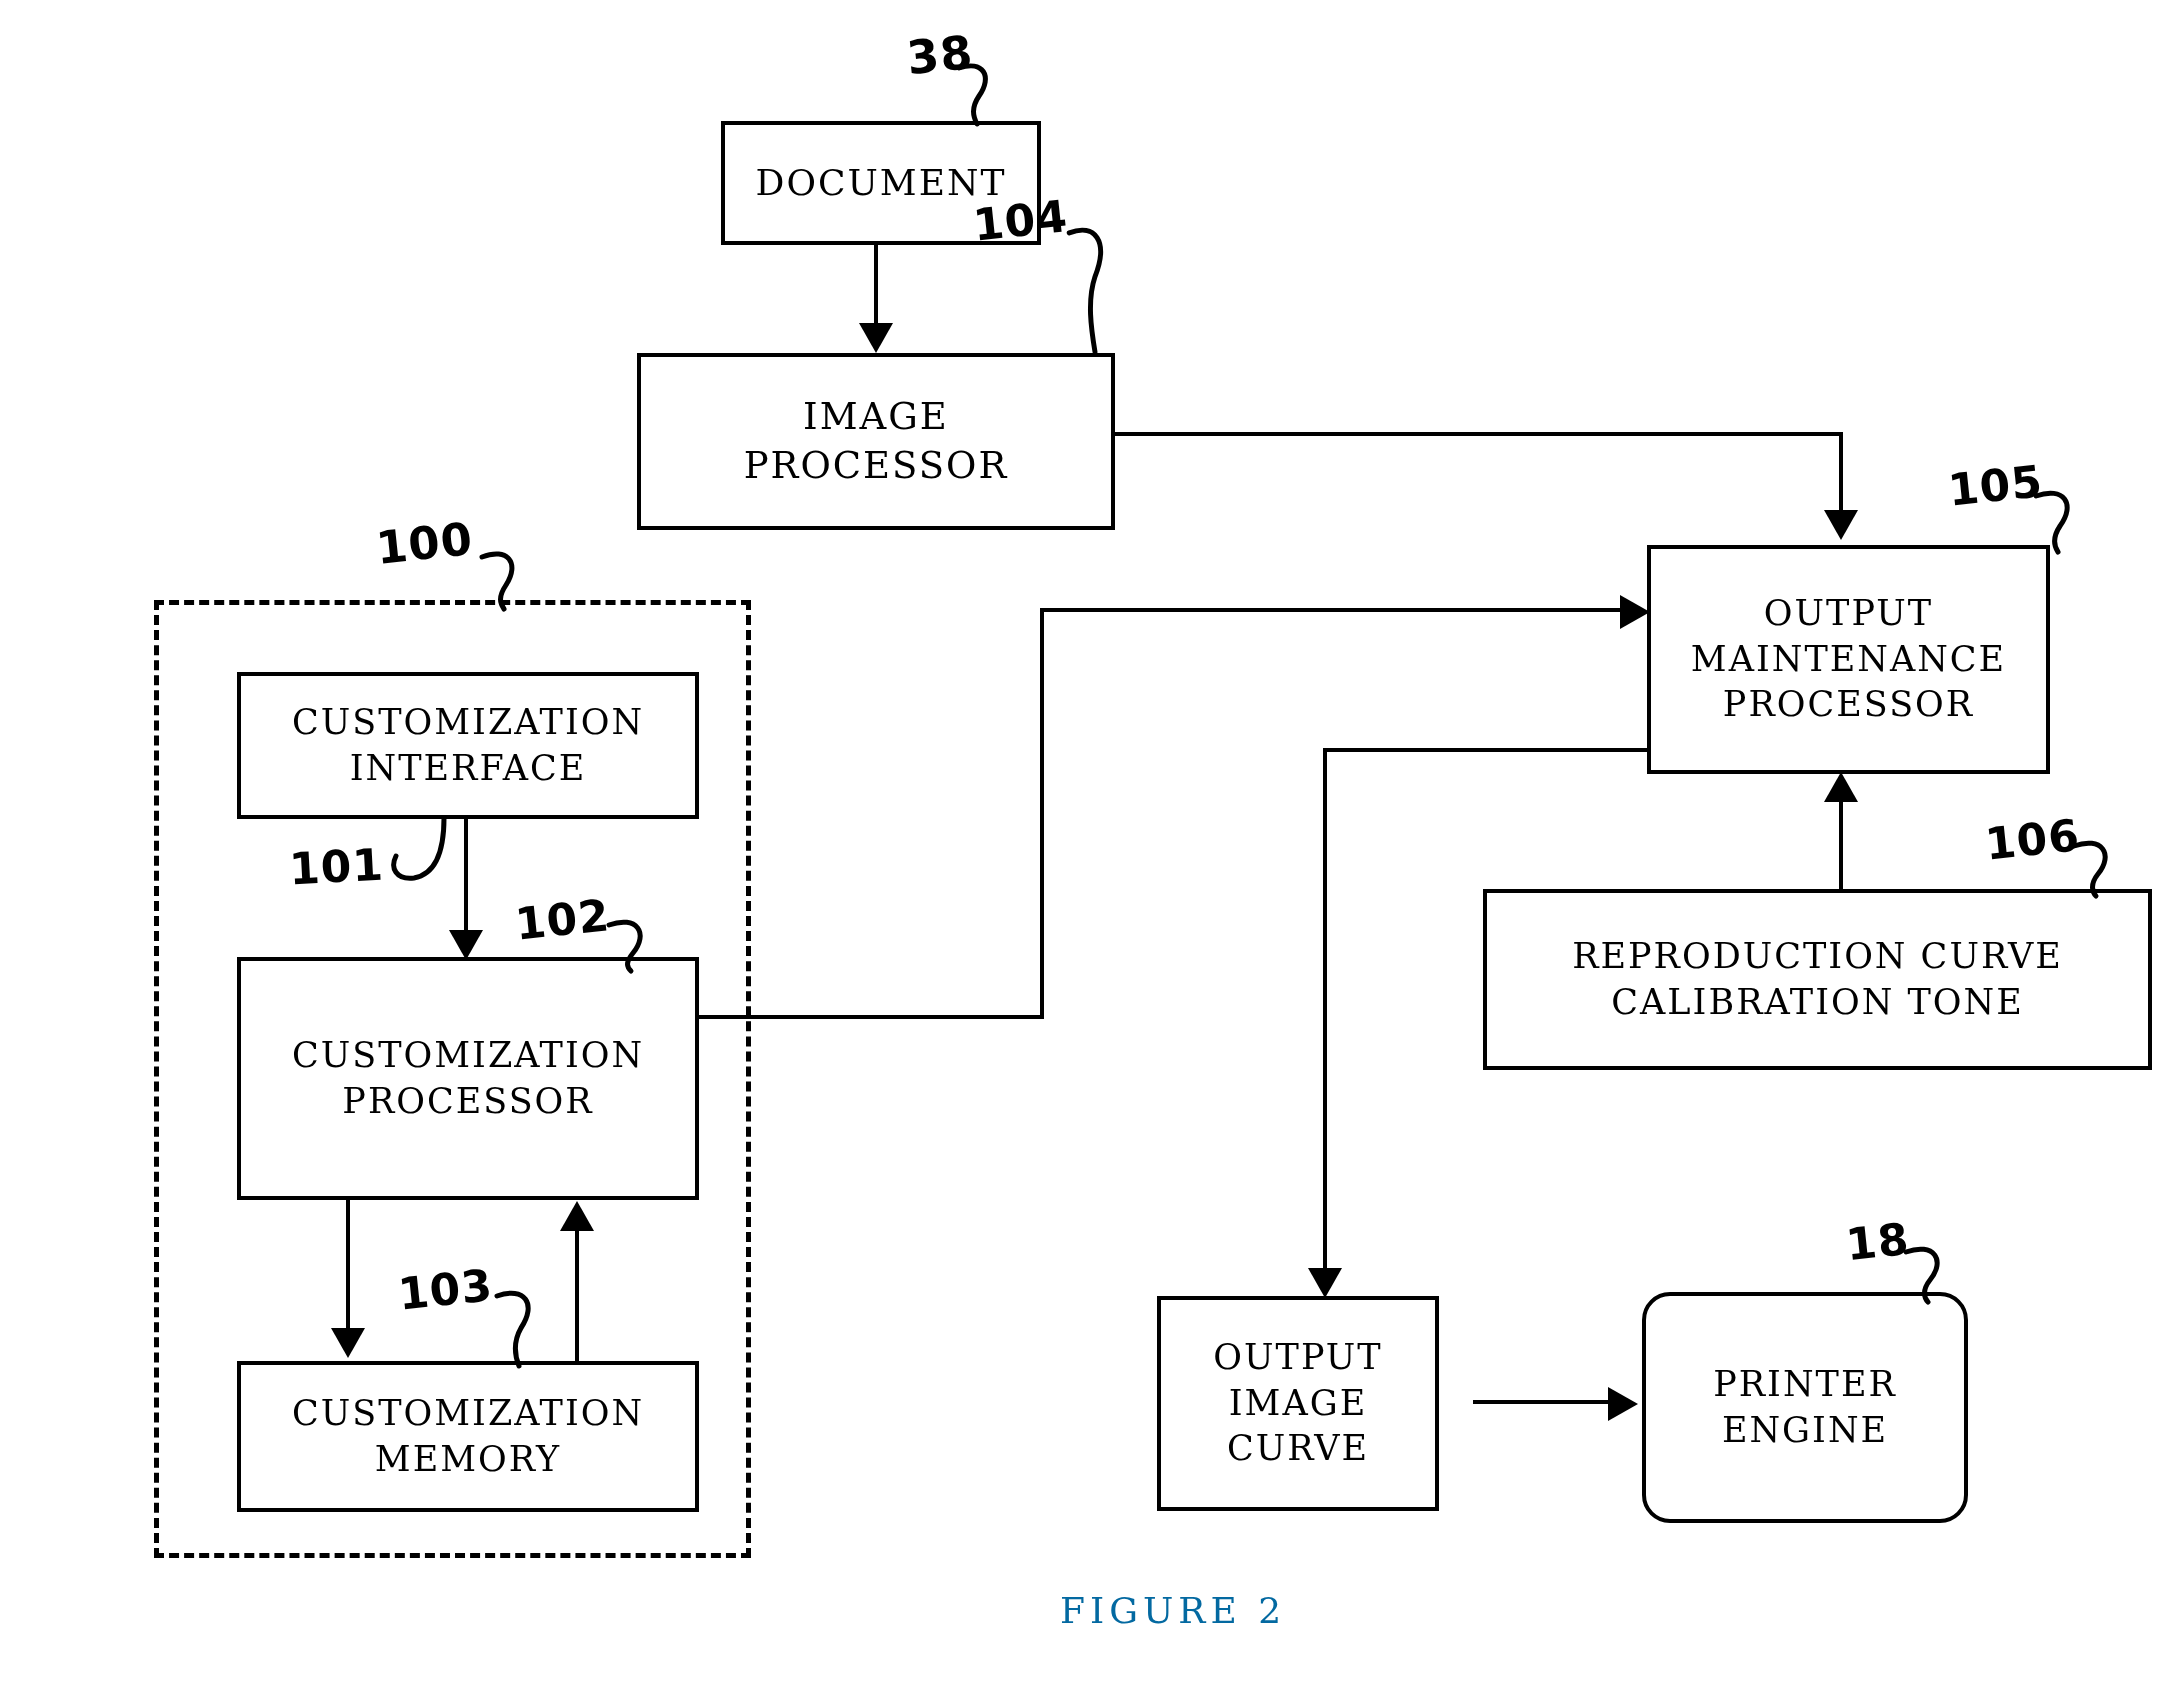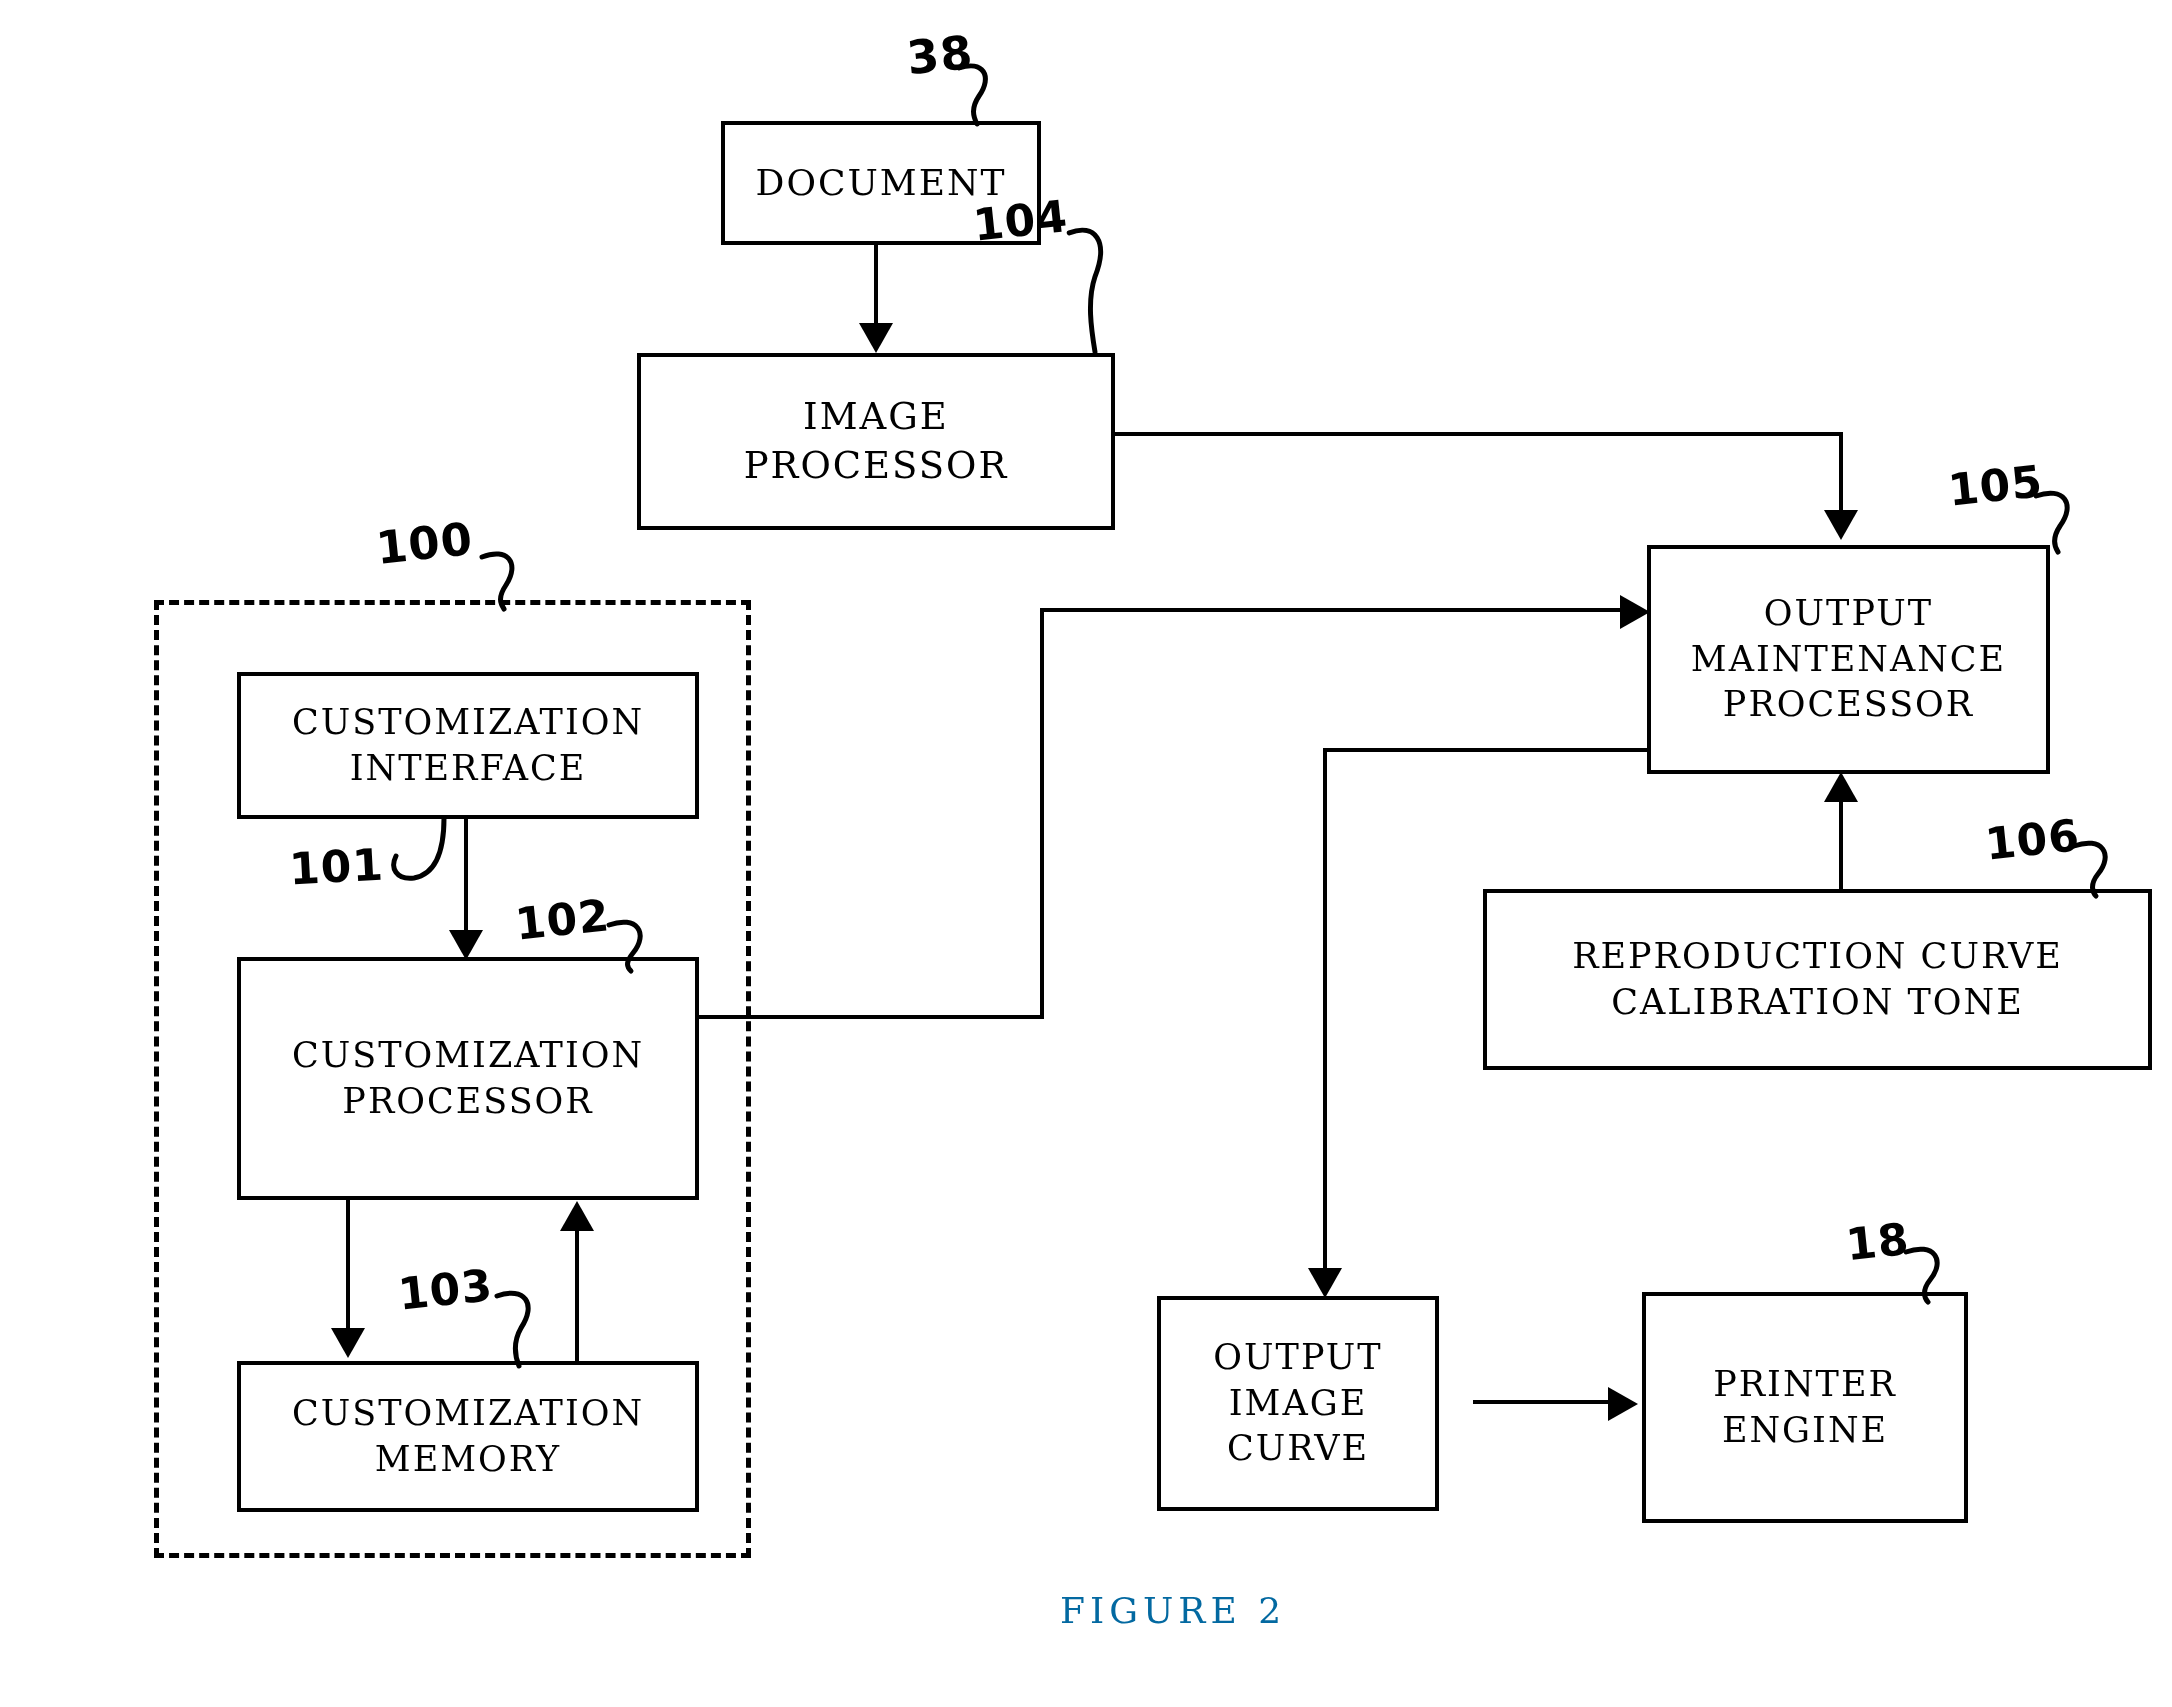--- a/index.html
+++ b/index.html
@@ -177,21 +177,21 @@
     <span class="line">REPRODUCTION  CURVE</span>
     <span class="line">CALIBRATION  TONE</span>
   </div>
 
   <div class="box" style="left:1157px; top:1296px; width:282px; height:215px; font-size:35px;align-items:center;">
     <span class="line">OUTPUT</span>
     <span class="line">IMAGE</span>
     <span class="line">CURVE</span>
   </div>
 
-  <div class="box" style="left:1642px; top:1292px; width:326px; height:231px; font-size:35px;">
+  <div class="box" style="left:1642px; top:1292px; width:326px; height:231px; font-size:35px;border-radius:28px;">
     <span class="line">PRINTER</span>
     <span class="line">ENGINE</span>
   </div>
 
   <div class="ref" style="left:907px; top:28px; font-size:46px;">38</div>
   <svg class="leader" style="left:953px; top:58px; width:70px; height:72px;" viewBox="0 0 70 72">
     <path d="M6 10 C 30 2, 40 18, 26 38 C 18 50, 20 58, 24 66"></path>
   </svg>
 
   <div class="ref" style="left:973px; top:195px; font-size:44px;">104</div>

